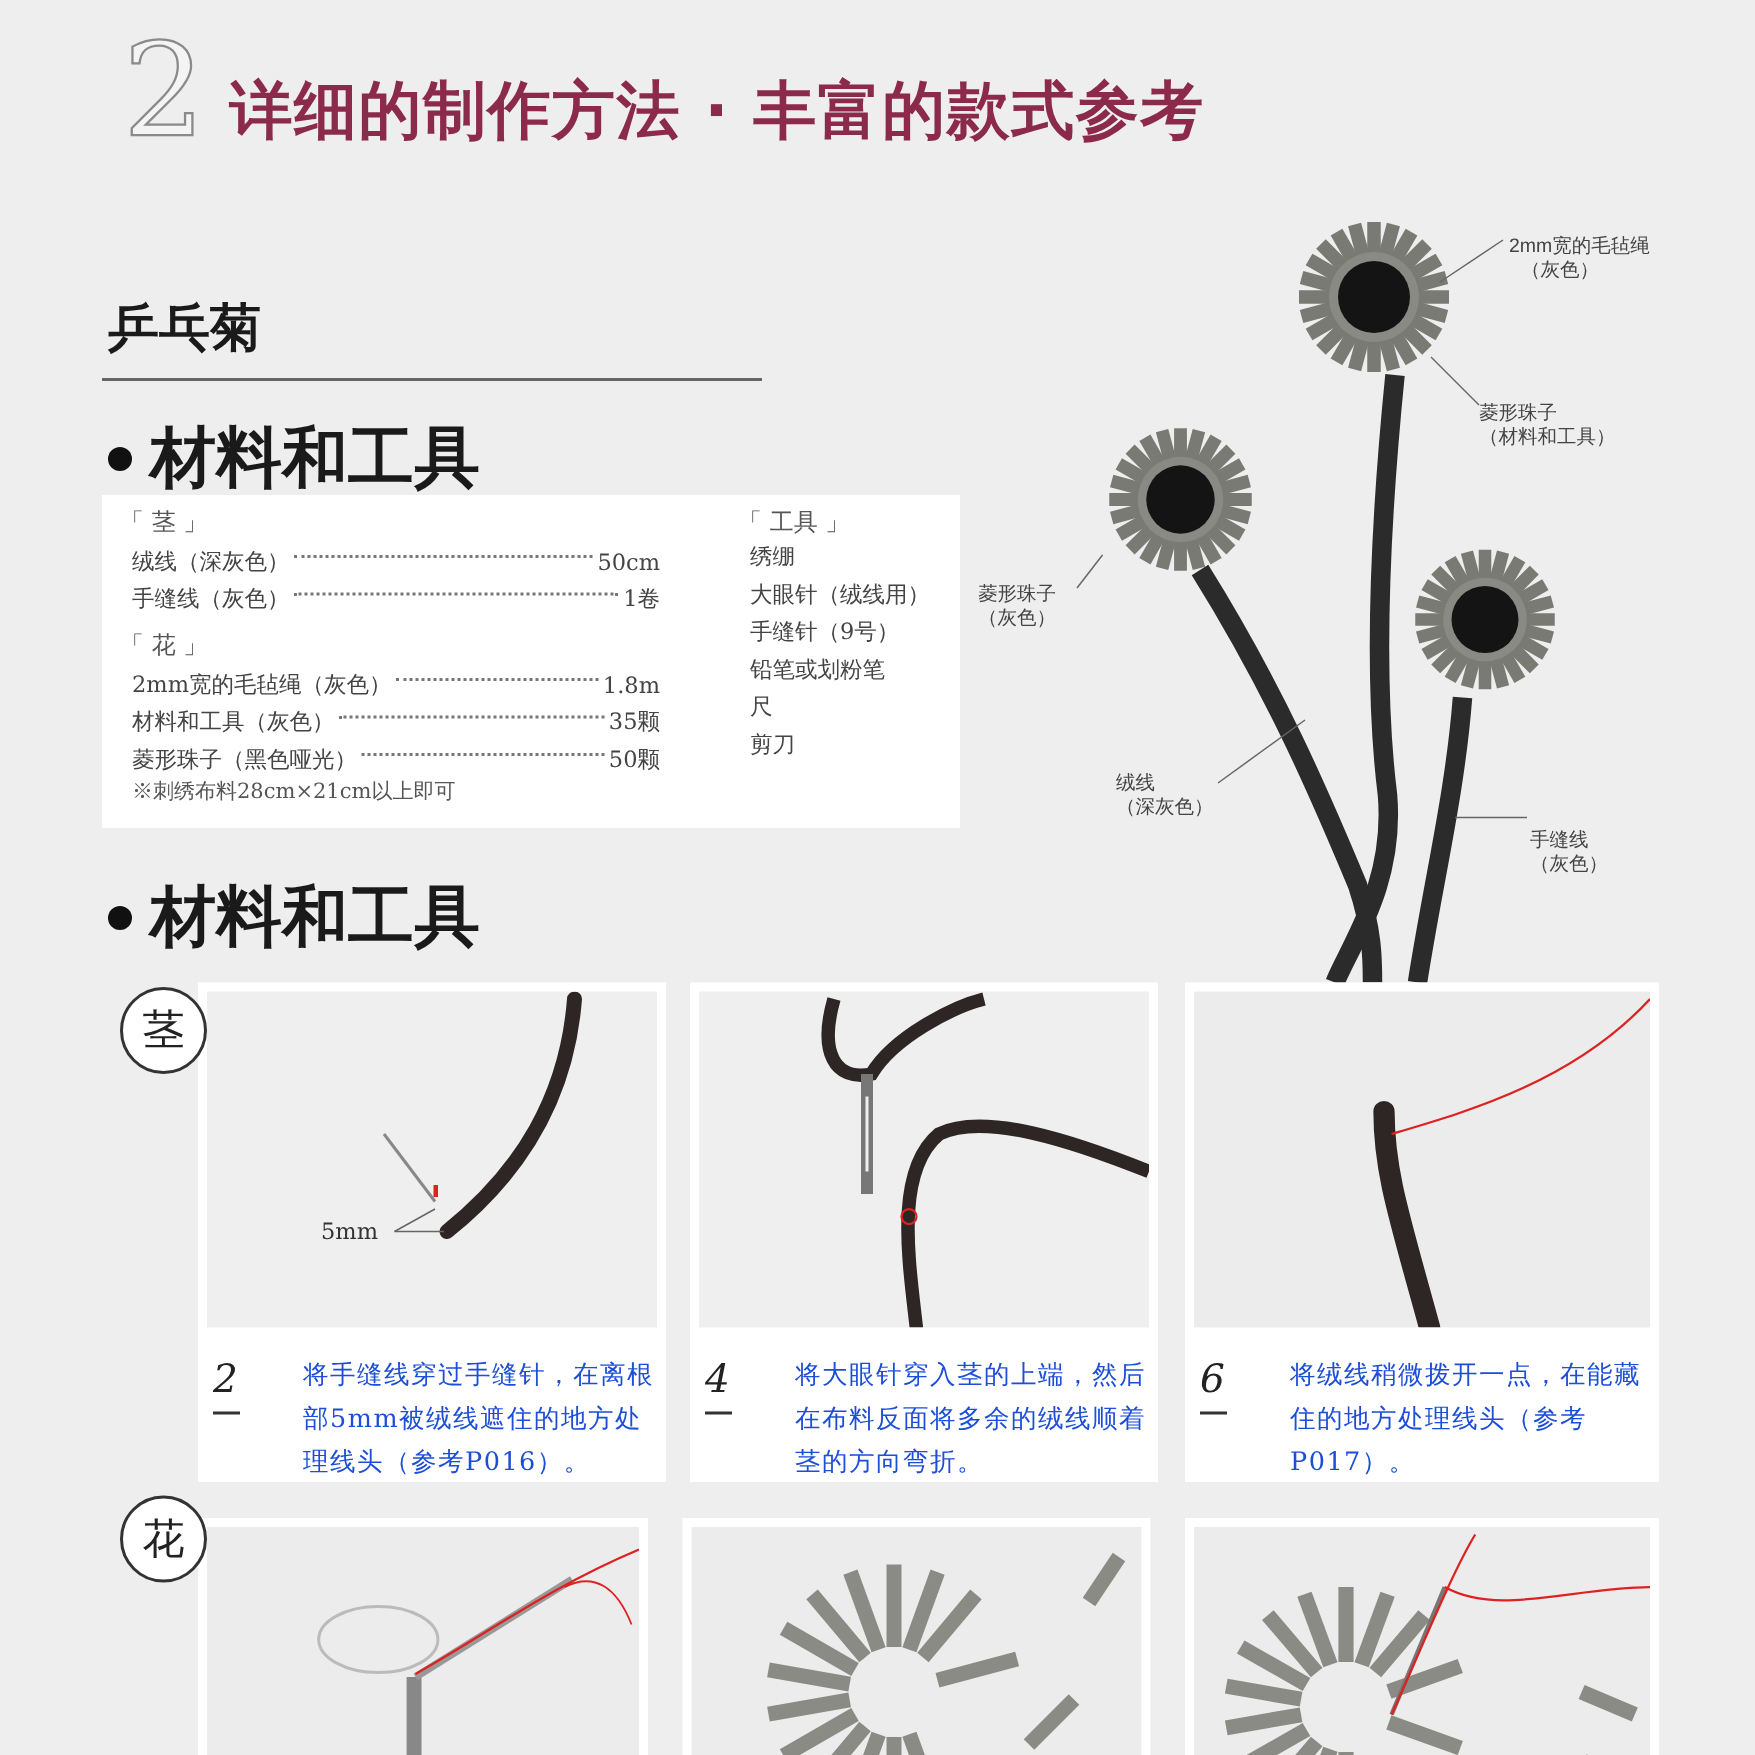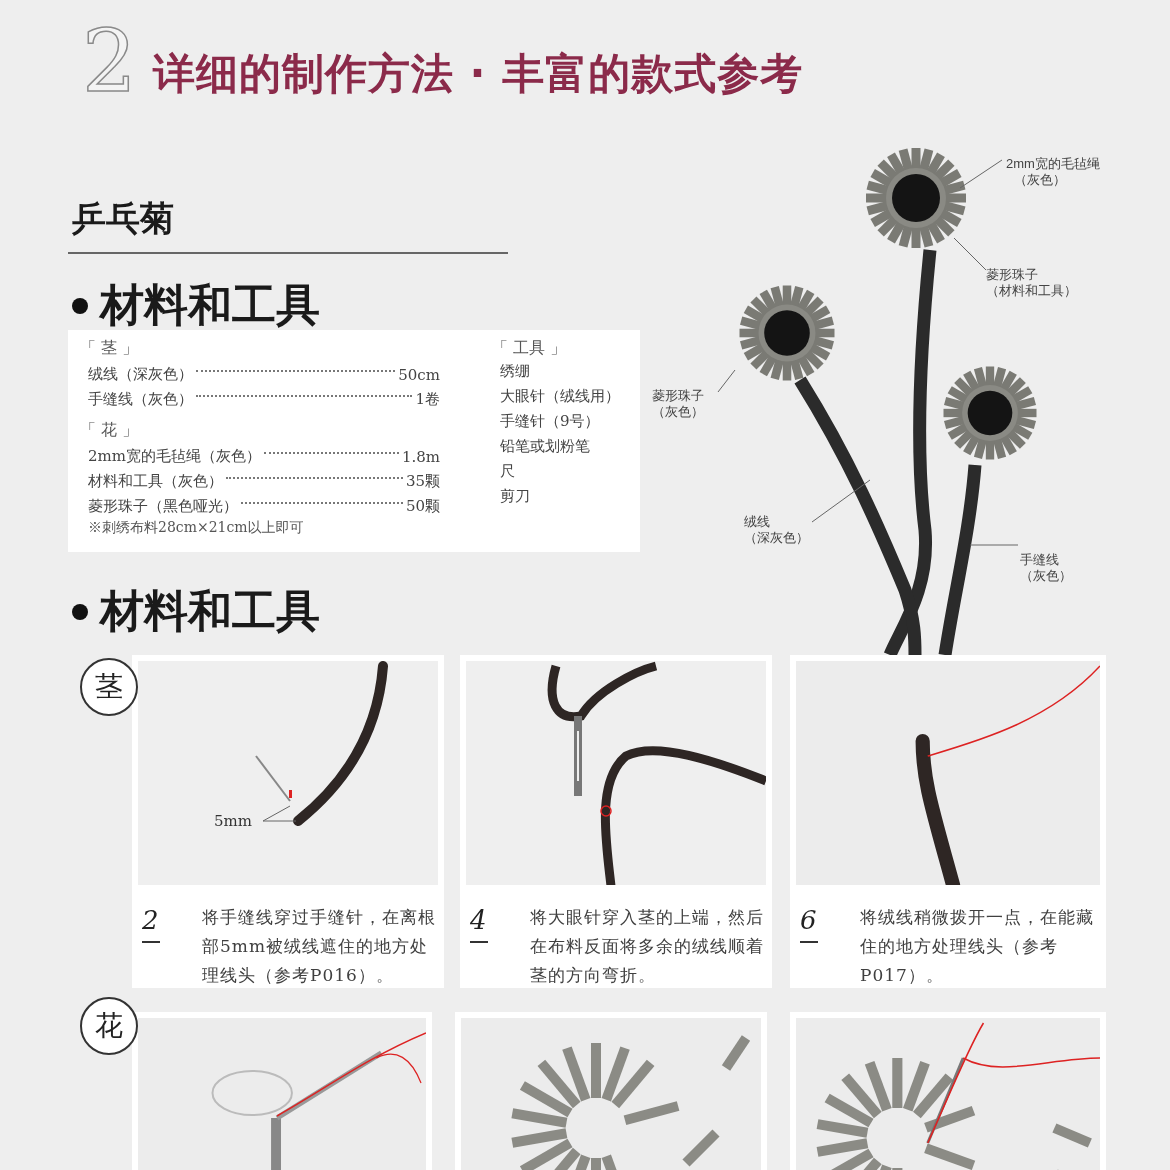--- a/index.html
+++ b/index.html
@@ -32,21 +32,21 @@
   .callout { position: absolute; font-family: Liberation Sans, sans-serif; font-size: 13px; color: #444; line-height: 16px; text-align: left; }
 
   .step-badge { position: absolute; width: 58px; height: 58px; border-radius: 50%; border: 2px solid #333; background: #fff;
     display: flex; align-items: center; justify-content: center; font-size: 28px; color: #222; }
 
   .card { position: absolute; background: #fff; }
   .photo { position: absolute; left: 6px; top: 6px; right: 6px; background: #f2f2f2; overflow: hidden; }
   .photo svg { width: 100%; height: 100%; display: block; }
   .step-num { position: absolute; left: 4px; top: 14px; font-family: "DejaVu Serif", serif; font-style: italic; font-size: 26px; color: #222; }
   .step-num::after { content: ""; position: absolute; left: 0; bottom: -8px; width: 18px; height: 2px; background: #333; }
-  .step-text { position: absolute; left: 64px; top: 12px; width: 244px; font-family: "DejaVu Serif", serif; font-size: 17px; line-height: 29px; color: #404040; letter-spacing: 1px; }
+  .step-text { position: absolute; left: 64px; top: 12px; width: 244px; font-family: "DejaVu Serif", serif; font-size: 17px; line-height: 29px; color: #1d4ed8; letter-spacing: 1px; }
 </style>
 </head>
 <body>
 
 <div class="hdr-num">2</div>
 <div class="hdr-title">详细的制作方法 · 丰富的款式参考</div>
 
 <div class="title">乒乓菊</div>
 <div class="title-rule"></div>
 

